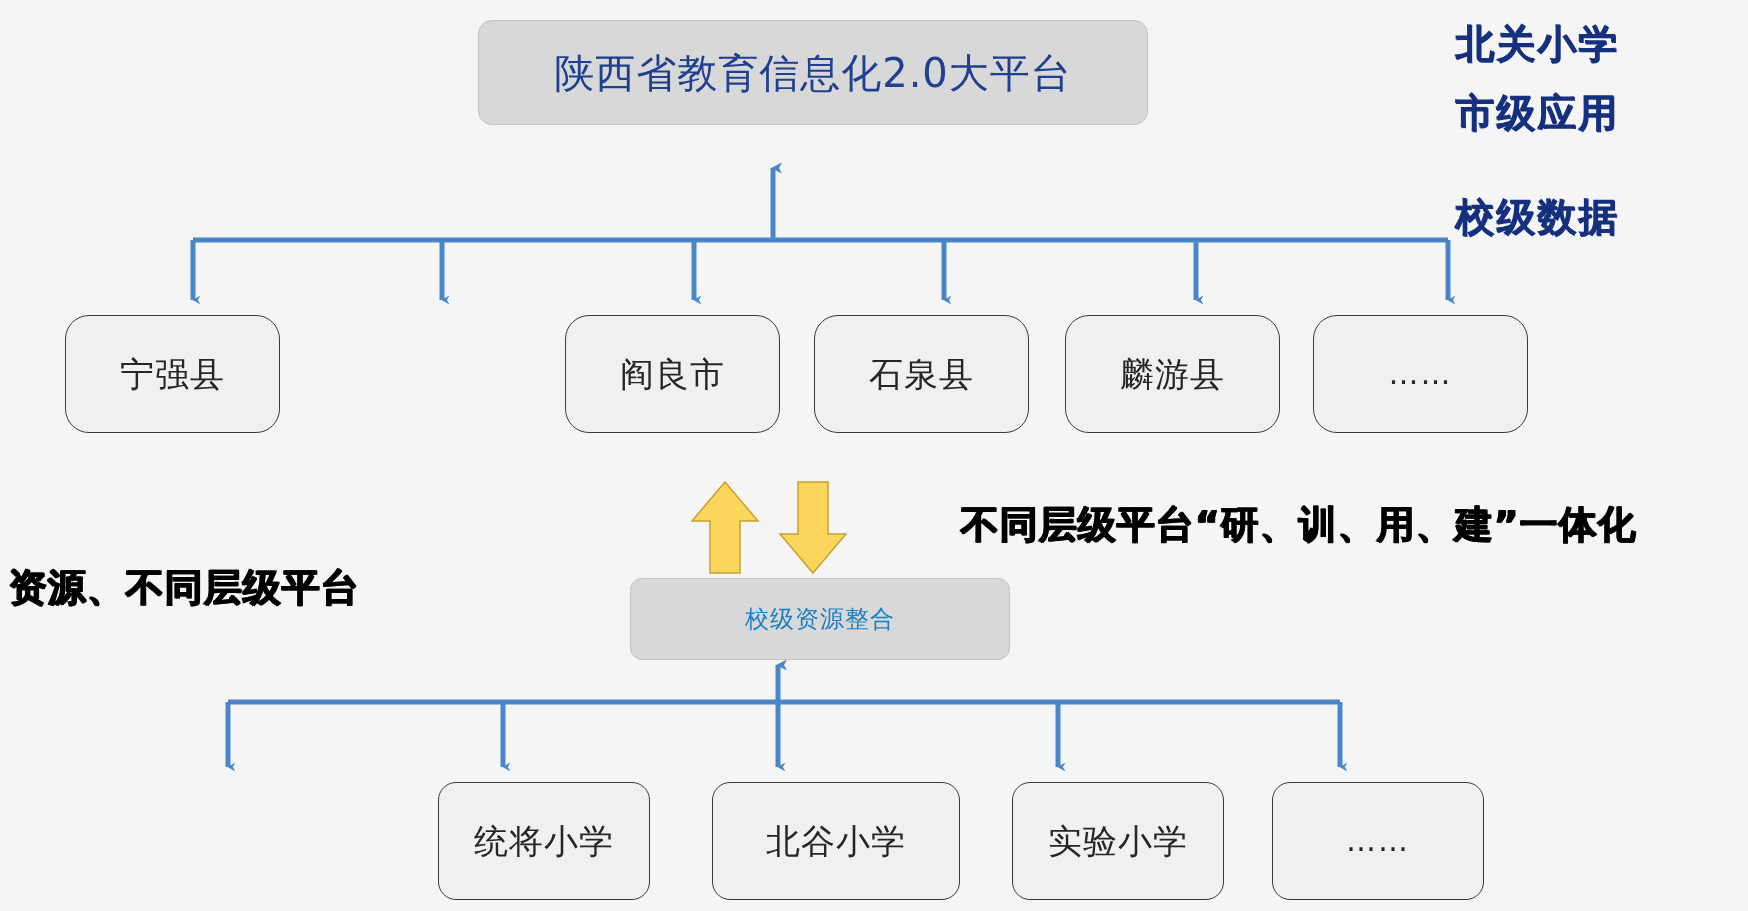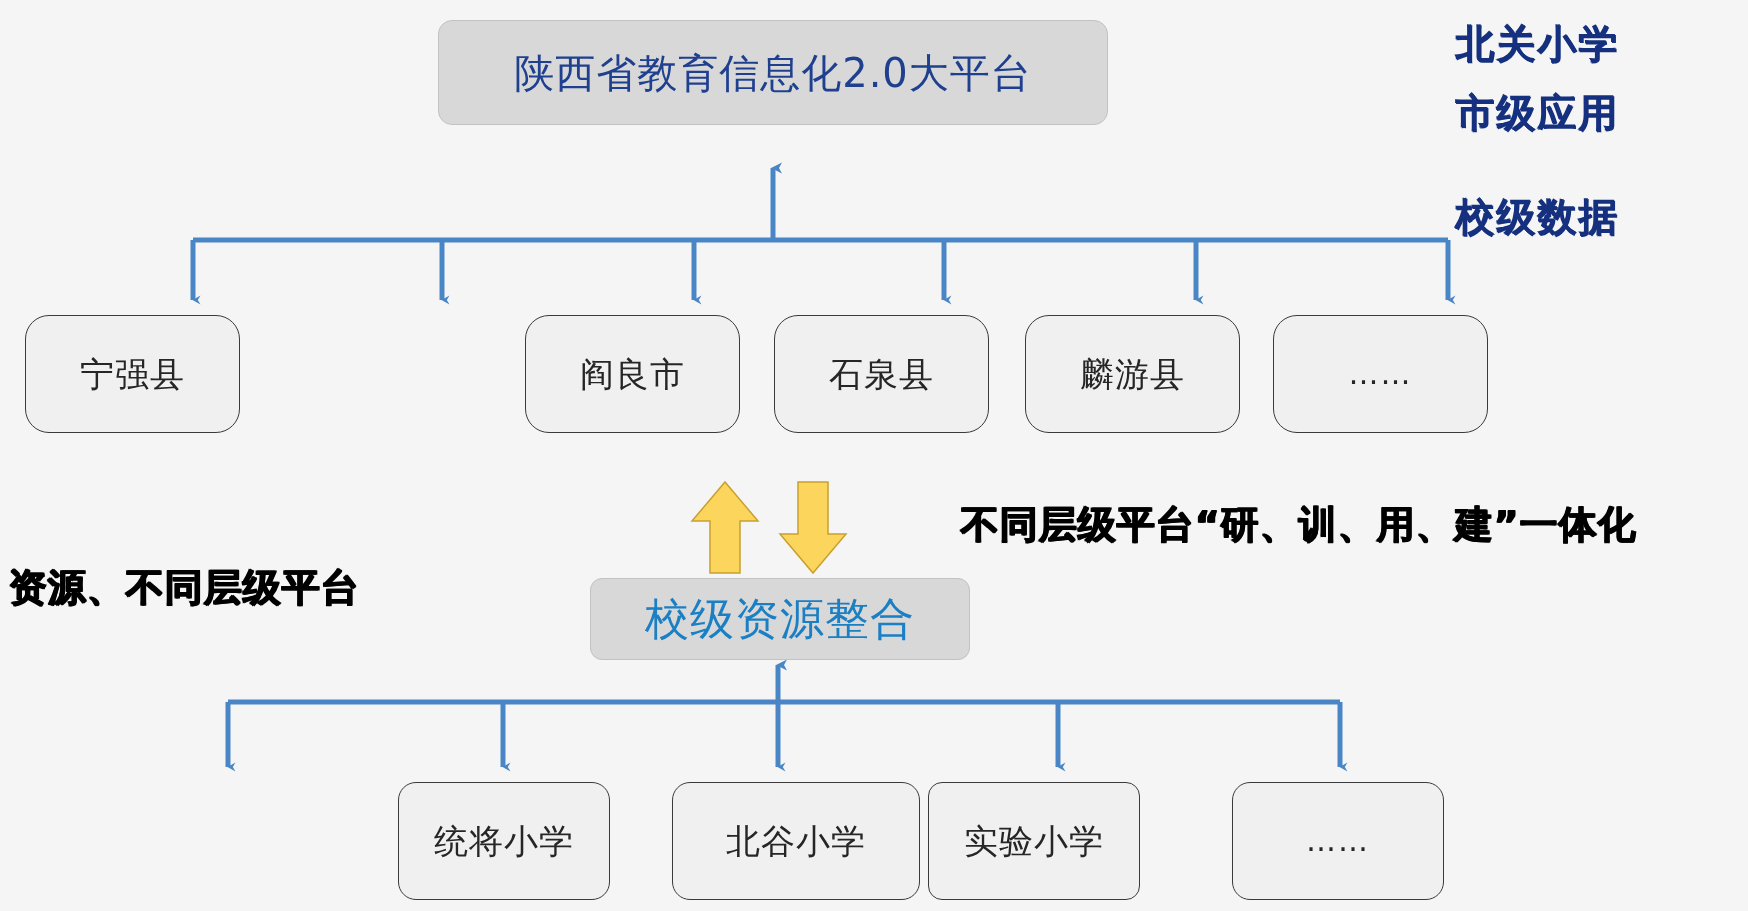--- a/index.html
+++ b/index.html
@@ -36,20 +36,21 @@
   .node {
     position: absolute;
     box-sizing: border-box;
     border: 1px solid #3a3a3a;
     border-radius: 16px;
     background: #f0f0f0;
     display: flex;
     align-items: center;
     justify-content: center;
     text-align: center;
+    margin-left: 40px;
   }
 
   .node-label {
     font-size: 34px;
     color: #262626;
     letter-spacing: 1px;
     line-height: 1;
     white-space: nowrap;
   }
 
@@ -78,21 +79,21 @@
   #school-integration-box {
     left: 590px;
     top: 578px;
     width: 380px;
     height: 82px;
     background: #d8d8d8;
     border: 1px solid #c2c2c2;
     border-radius: 12px;
   }
   #school-integration-box .node-label {
-    font-size: 44px;
+    font-size: 24px;
     color: #1b7fc4;
   }
 
   
   .region-box {
     top: 315px;
     height: 118px;
     border-radius: 24px;
   }
 
@@ -226,20 +227,20 @@
   <div class="node" id="school-integration-box">
     <span class="node-label">校级资源整合</span>
   </div>
 
   <div class="node school-box" style="left:398px; width:212px;">
     <span class="node-label">统将小学</span>
   </div>
   <div class="node school-box" style="left:672px; width:248px;">
     <span class="node-label">北谷小学</span>
   </div>
-  <div class="node school-box" style="left:928px; width:212px;border-radius:14px;">
+  <div class="node school-box" style="left:972px; width:212px;">
     <span class="node-label">实验小学</span>
   </div>
   <div class="node school-box" style="left:1232px; width:212px;">
     <span class="node-label dots">……</span>
   </div>
 
 </div>
 
 </body></html>

